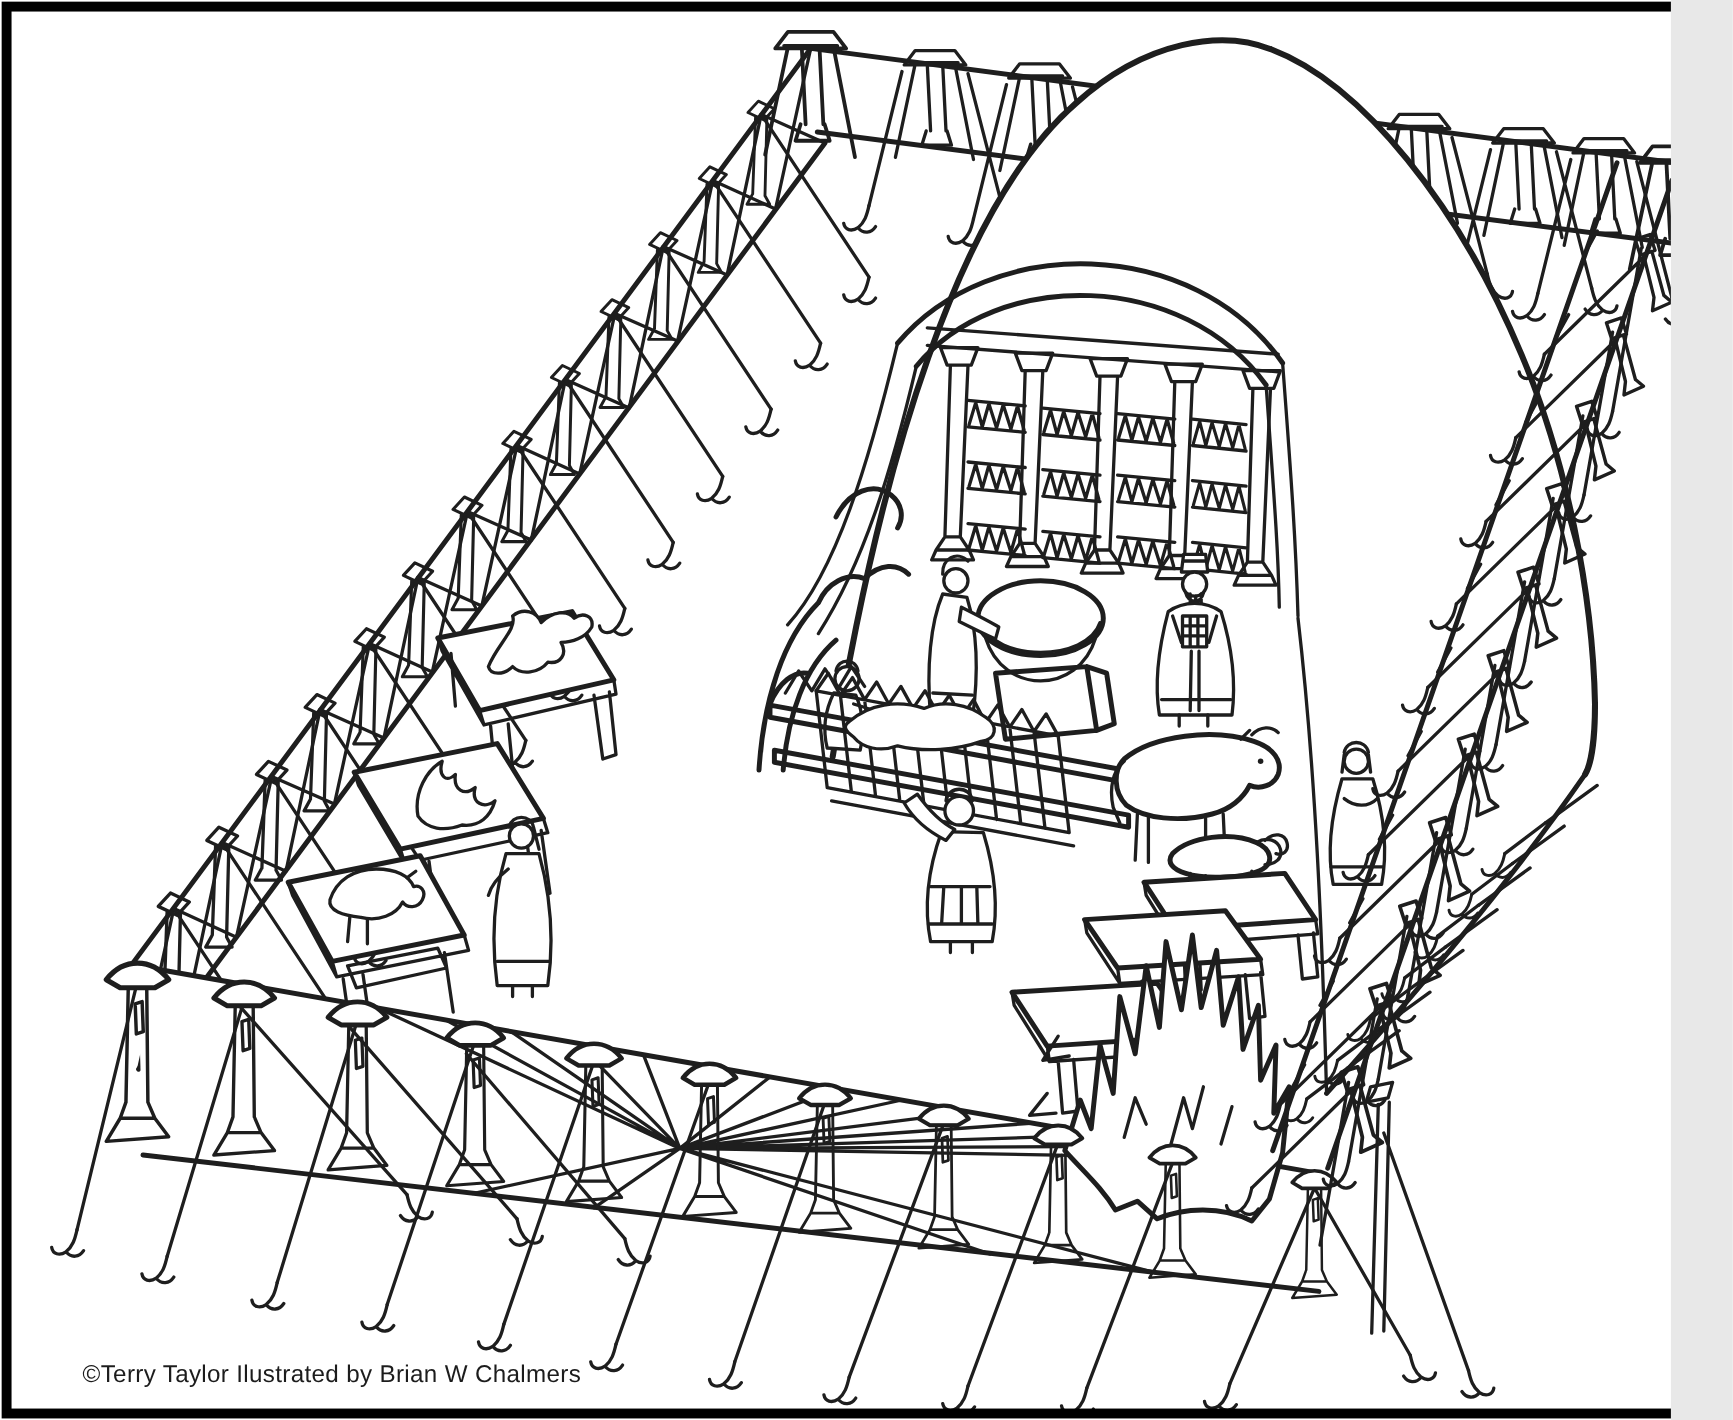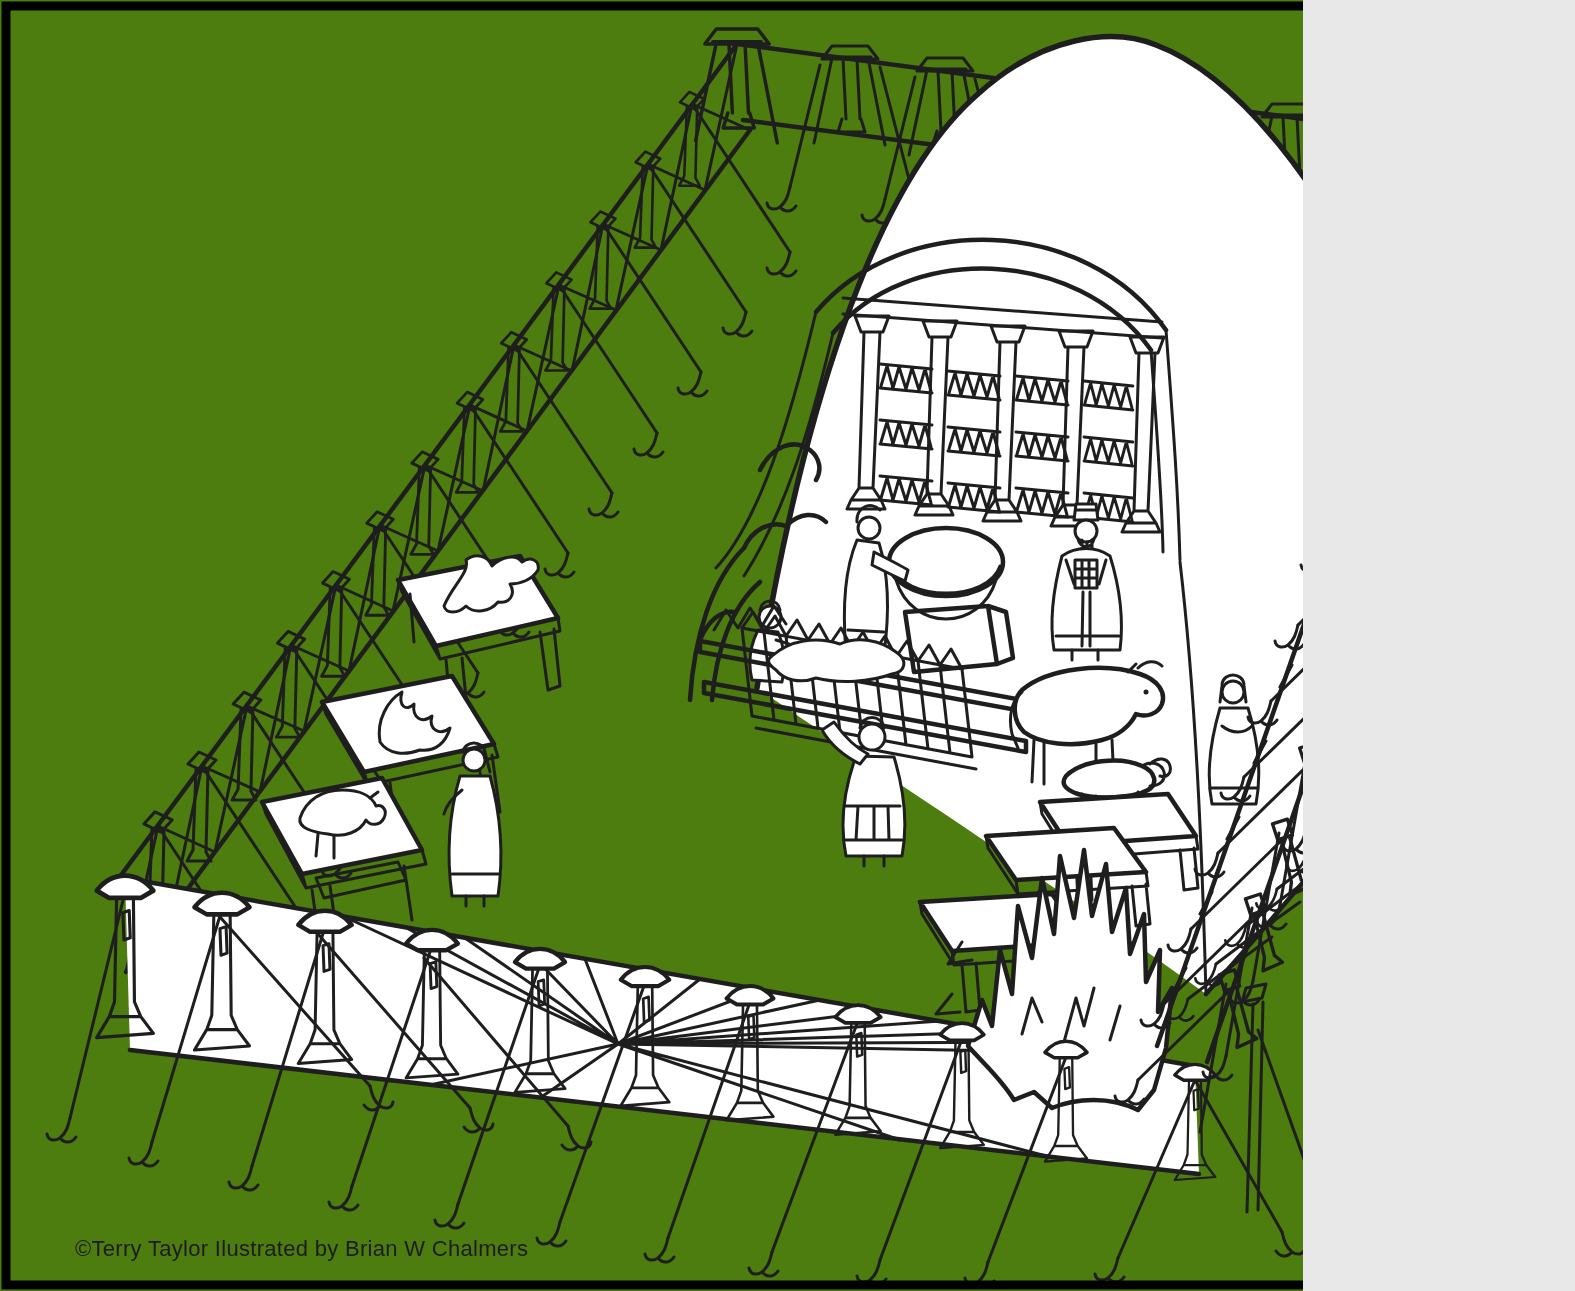--- a/index.html
+++ b/index.html
@@ -1,16 +1,16 @@
 <!DOCTYPE html>
 <html><head>
 <meta charset="utf-8">
 <style>
   html,body{margin:0;padding:0;background:#e8e8e8}
-  .stage{position:relative;width:1303px;height:1291px;background:#4d7c0f;overflow:hidden}
+  .stage{position:relative;width:1519px;height:1291px;background:#ffffff;overflow:hidden}
   svg{position:absolute;left:0;top:0}
   .ln{fill:none;stroke:#1e1e1e;stroke-width:4.5;stroke-linecap:round;stroke-linejoin:round}
   .ln2{fill:none;stroke:#1e1e1e;stroke-width:3;stroke-linecap:round;stroke-linejoin:round}
   .thk{fill:none;stroke:#1e1e1e;stroke-width:5.5;stroke-linecap:round;stroke-linejoin:round}
   .fw{fill:#ffffff;stroke:#1e1e1e;stroke-width:4.5;stroke-linecap:round;stroke-linejoin:round}
   .fw2{fill:#ffffff;stroke:#1e1e1e;stroke-width:3;stroke-linecap:round;stroke-linejoin:round}
   .fwo{fill:#ffffff;stroke:none}
   .frame{fill:none;stroke:#000000;stroke-width:9}
   .cap{font-family:"Liberation Sans",sans-serif;font-size:22px;fill:#1c1c1c;letter-spacing:.3px}
 </style>

